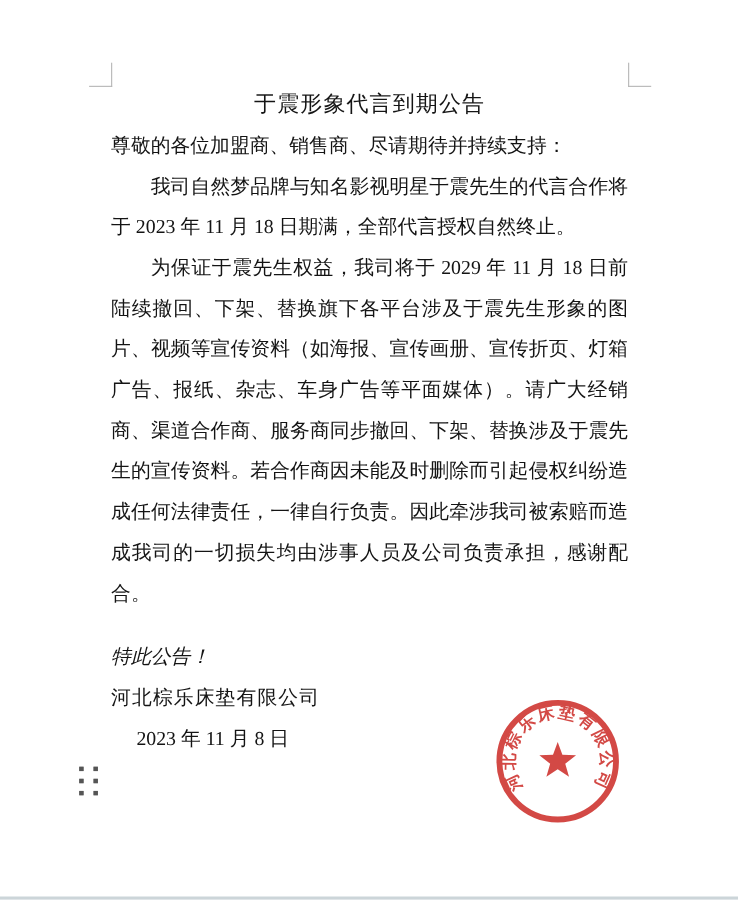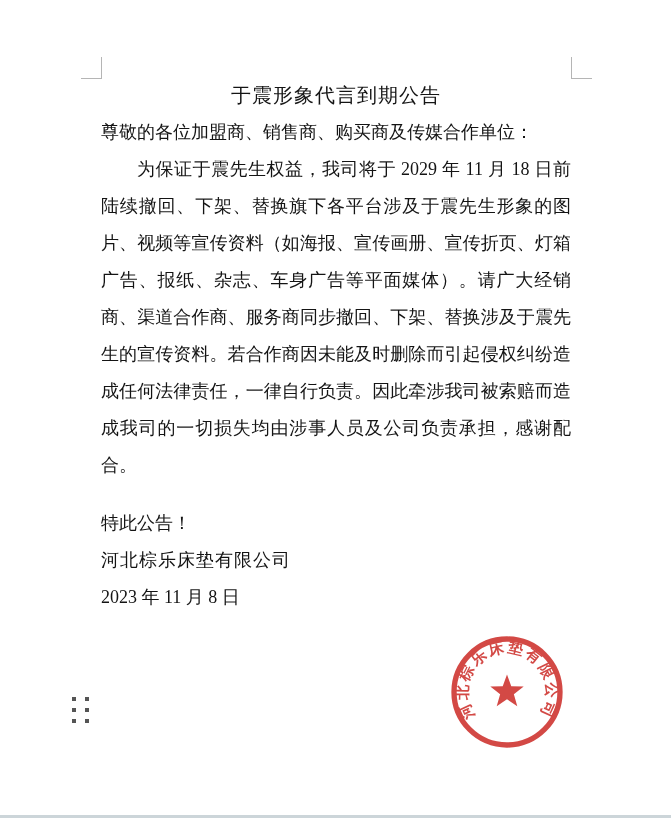--- a/index.html
+++ b/index.html
@@ -55,29 +55,31 @@
   .para {
     margin: 0;
     text-align: justify;
     text-align-last: left;
   }
   .para.indent {
     text-indent: 2em;
   }
   .closing {
     margin-top: 21px;
+    font-style: italic;
   }
   .sig-line {
     text-align: right;
     margin-right: -8px;
     letter-spacing: 1px;
   }
   .date-line {
     text-align: right;
     margin-right: 22px;
+    margin-left: 23px;
   }
   
   .seal {
     position: absolute;
     left: 446px;
     top: 631px;
     width: 122px;
     height: 122px;
     mix-blend-mode: multiply;
     opacity: 0.93;
@@ -116,21 +118,22 @@
 </head>
 <body>
 
 <div class="page">
 
   <div class="crop-mark tl"></div>
   <div class="crop-mark tr"></div>
 
   <div class="content">
     <div class="doc-title">于震形象代言到期公告</div>
-    <p class="para">尊敬的各位加盟商、销售商、购买商及传媒合作单位：</p>
+    <p class="para">尊敬的各位加盟商、销售商、尽请期待并持续支持：</p>
+    <p class="para indent">我司自然梦品牌与知名影视明星于震先生的代言合作将于 2023 年 11 月 18 日期满，全部代言授权自然终止。</p>
     <p class="para indent">为保证于震先生权益，我司将于 2029 年 11 月 18 日前陆续撤回、下架、替换旗下各平台涉及于震先生形象的图片、视频等宣传资料（如海报、宣传画册、宣传折页、灯箱广告、报纸、杂志、车身广告等平面媒体）。请广大经销商、渠道合作商、服务商同步撤回、下架、替换涉及于震先生的宣传资料。若合作商因未能及时删除而引起侵权纠纷造成任何法律责任，一律自行负责。因此牵涉我司被索赔而造成我司的一切损失均由涉事人员及公司负责承担，感谢配合。</p>
     <p class="para closing">特此公告！</p>
     <p class="para sig-line">河北棕乐床垫有限公司</p>
     <p class="para date-line">2023 年 11 月 8 日</p>
   </div>
 
   <svg class="seal" viewBox="0 0 160 160" xmlns="http://www.w3.org/2000/svg">
     <circle cx="80" cy="80" r="69.5" fill="none" stroke-width="7" stroke="#d03b37"></circle>
     <polygon points="80,57 85.6,72.3 101.9,72.9 89,82.9 93.5,98.6 80,89.5 66.5,98.6 71,82.9 58.1,72.9 74.4,72.3" fill="#d03b37"></polygon>
     <path id="sealArcPath" d="M 32.9 102 A 52 52 0 1 1 127.1 102" fill="none"></path>

